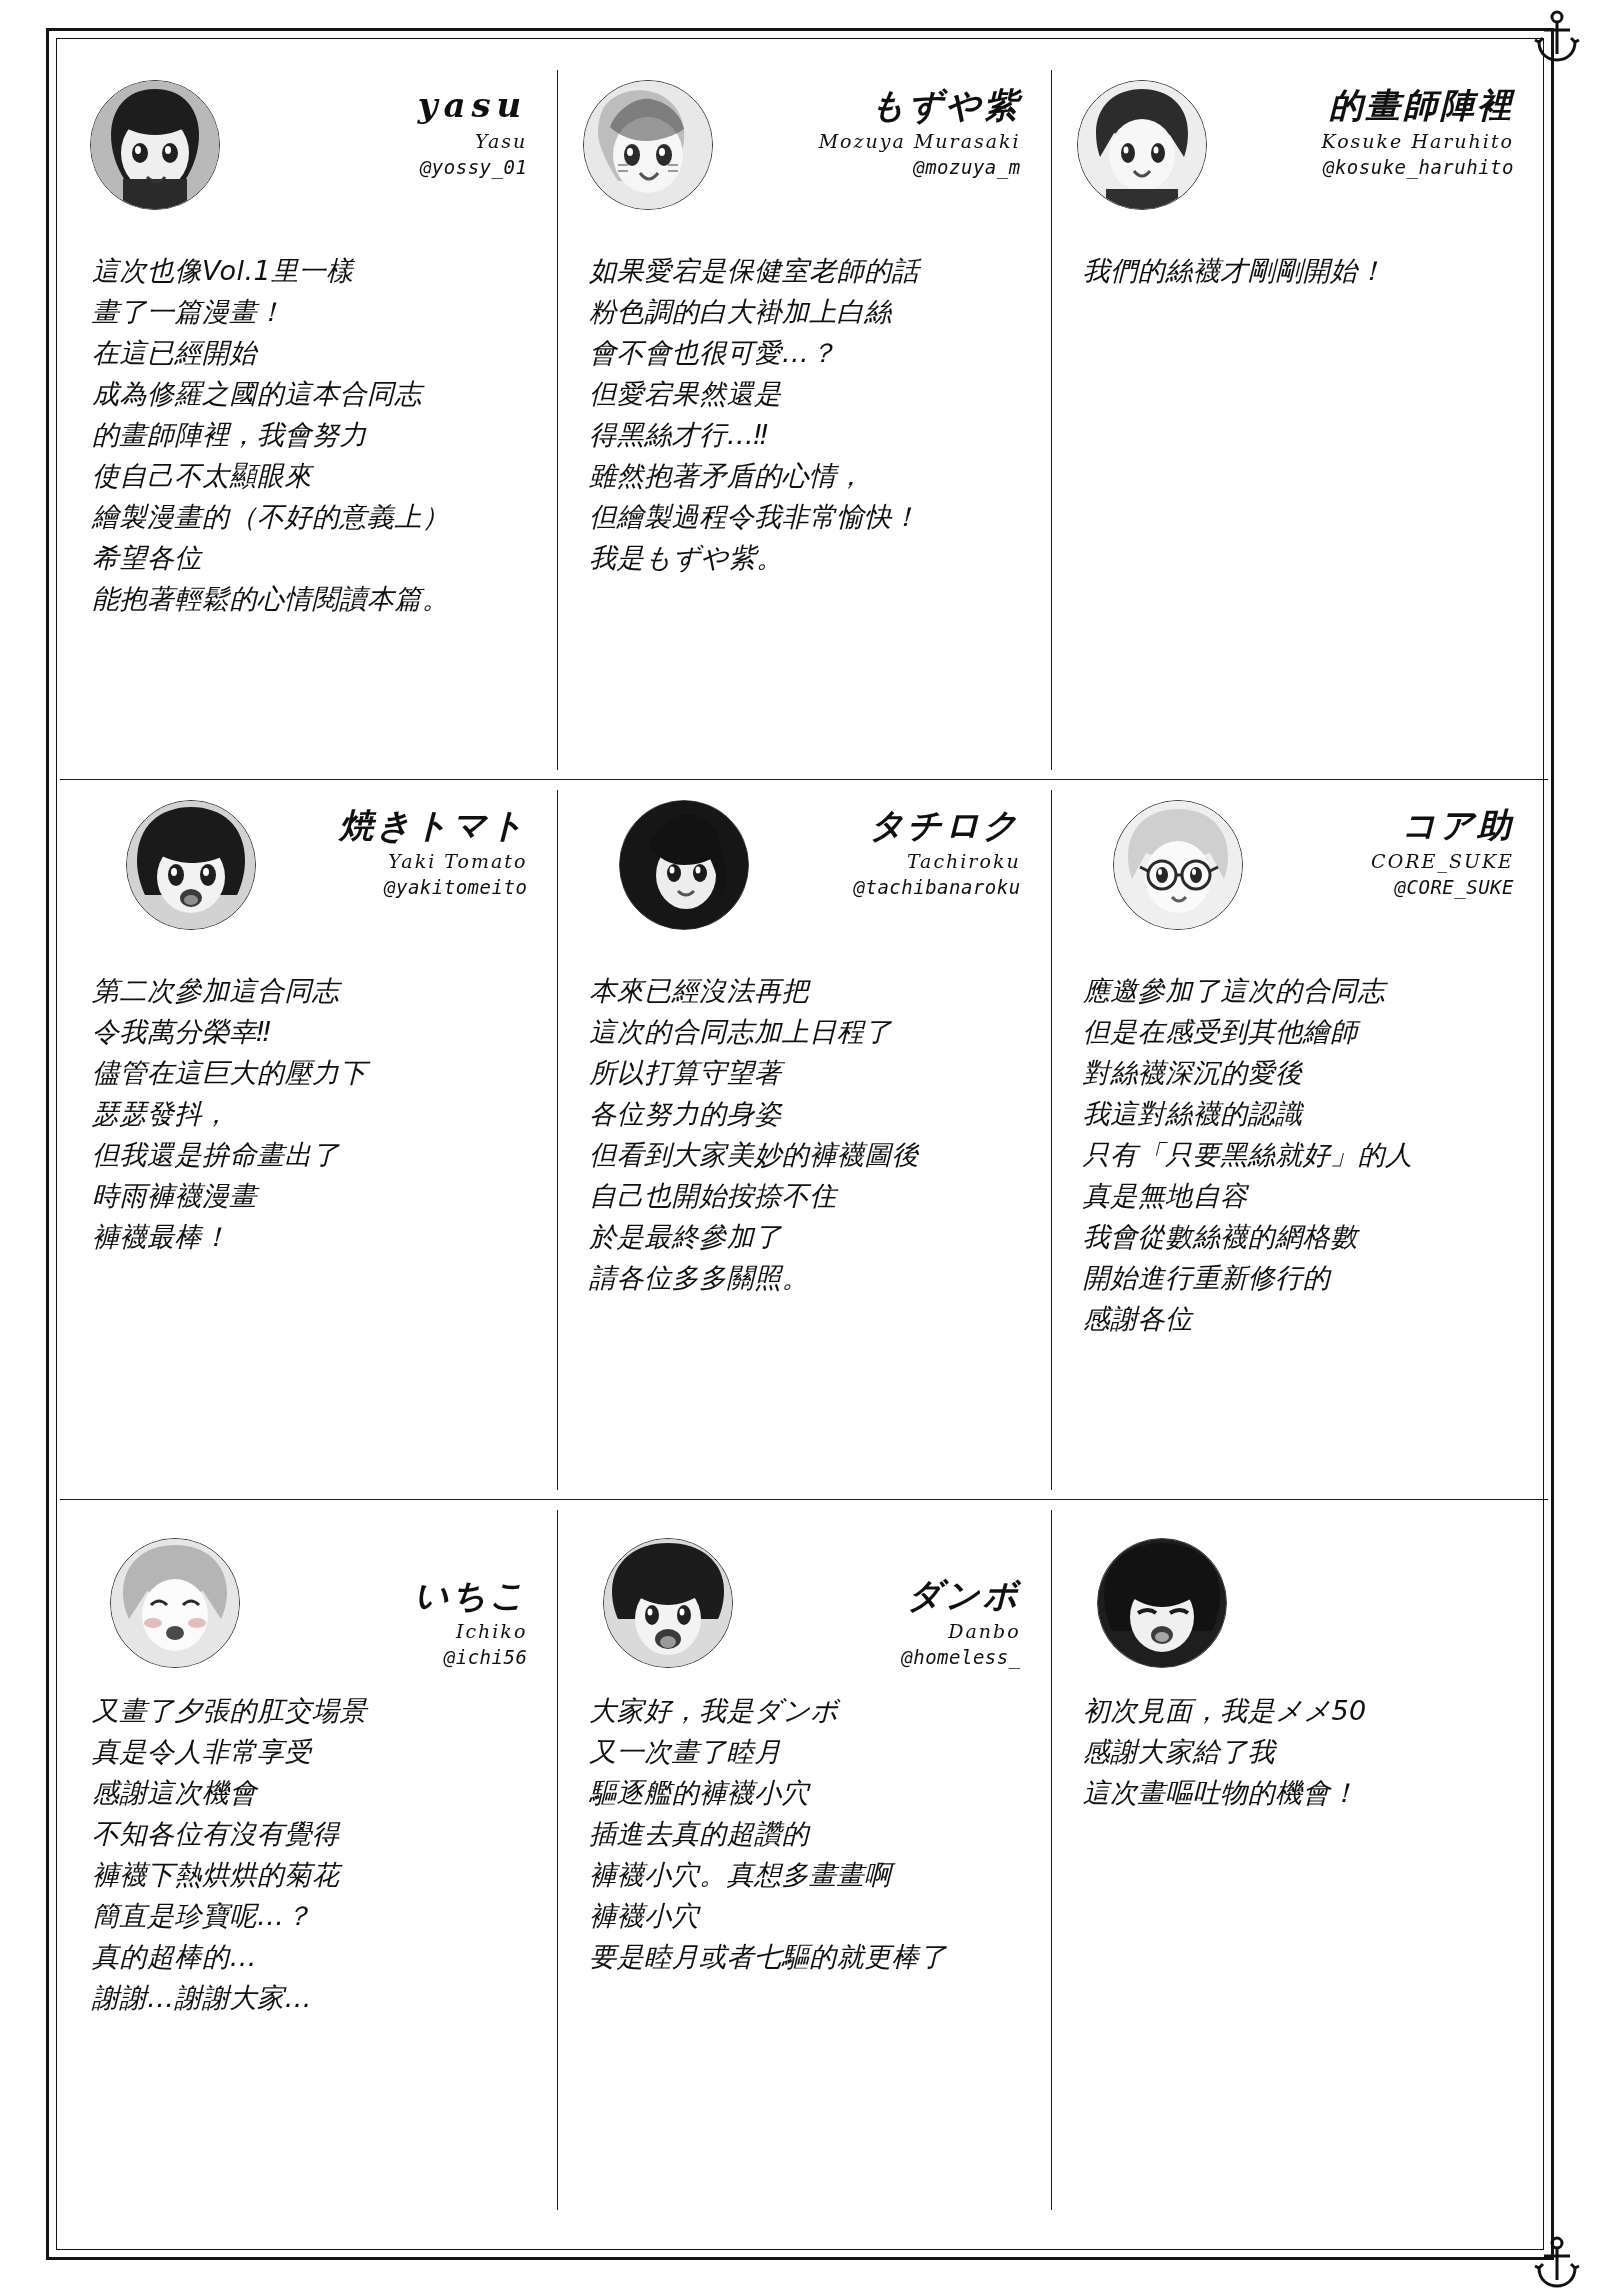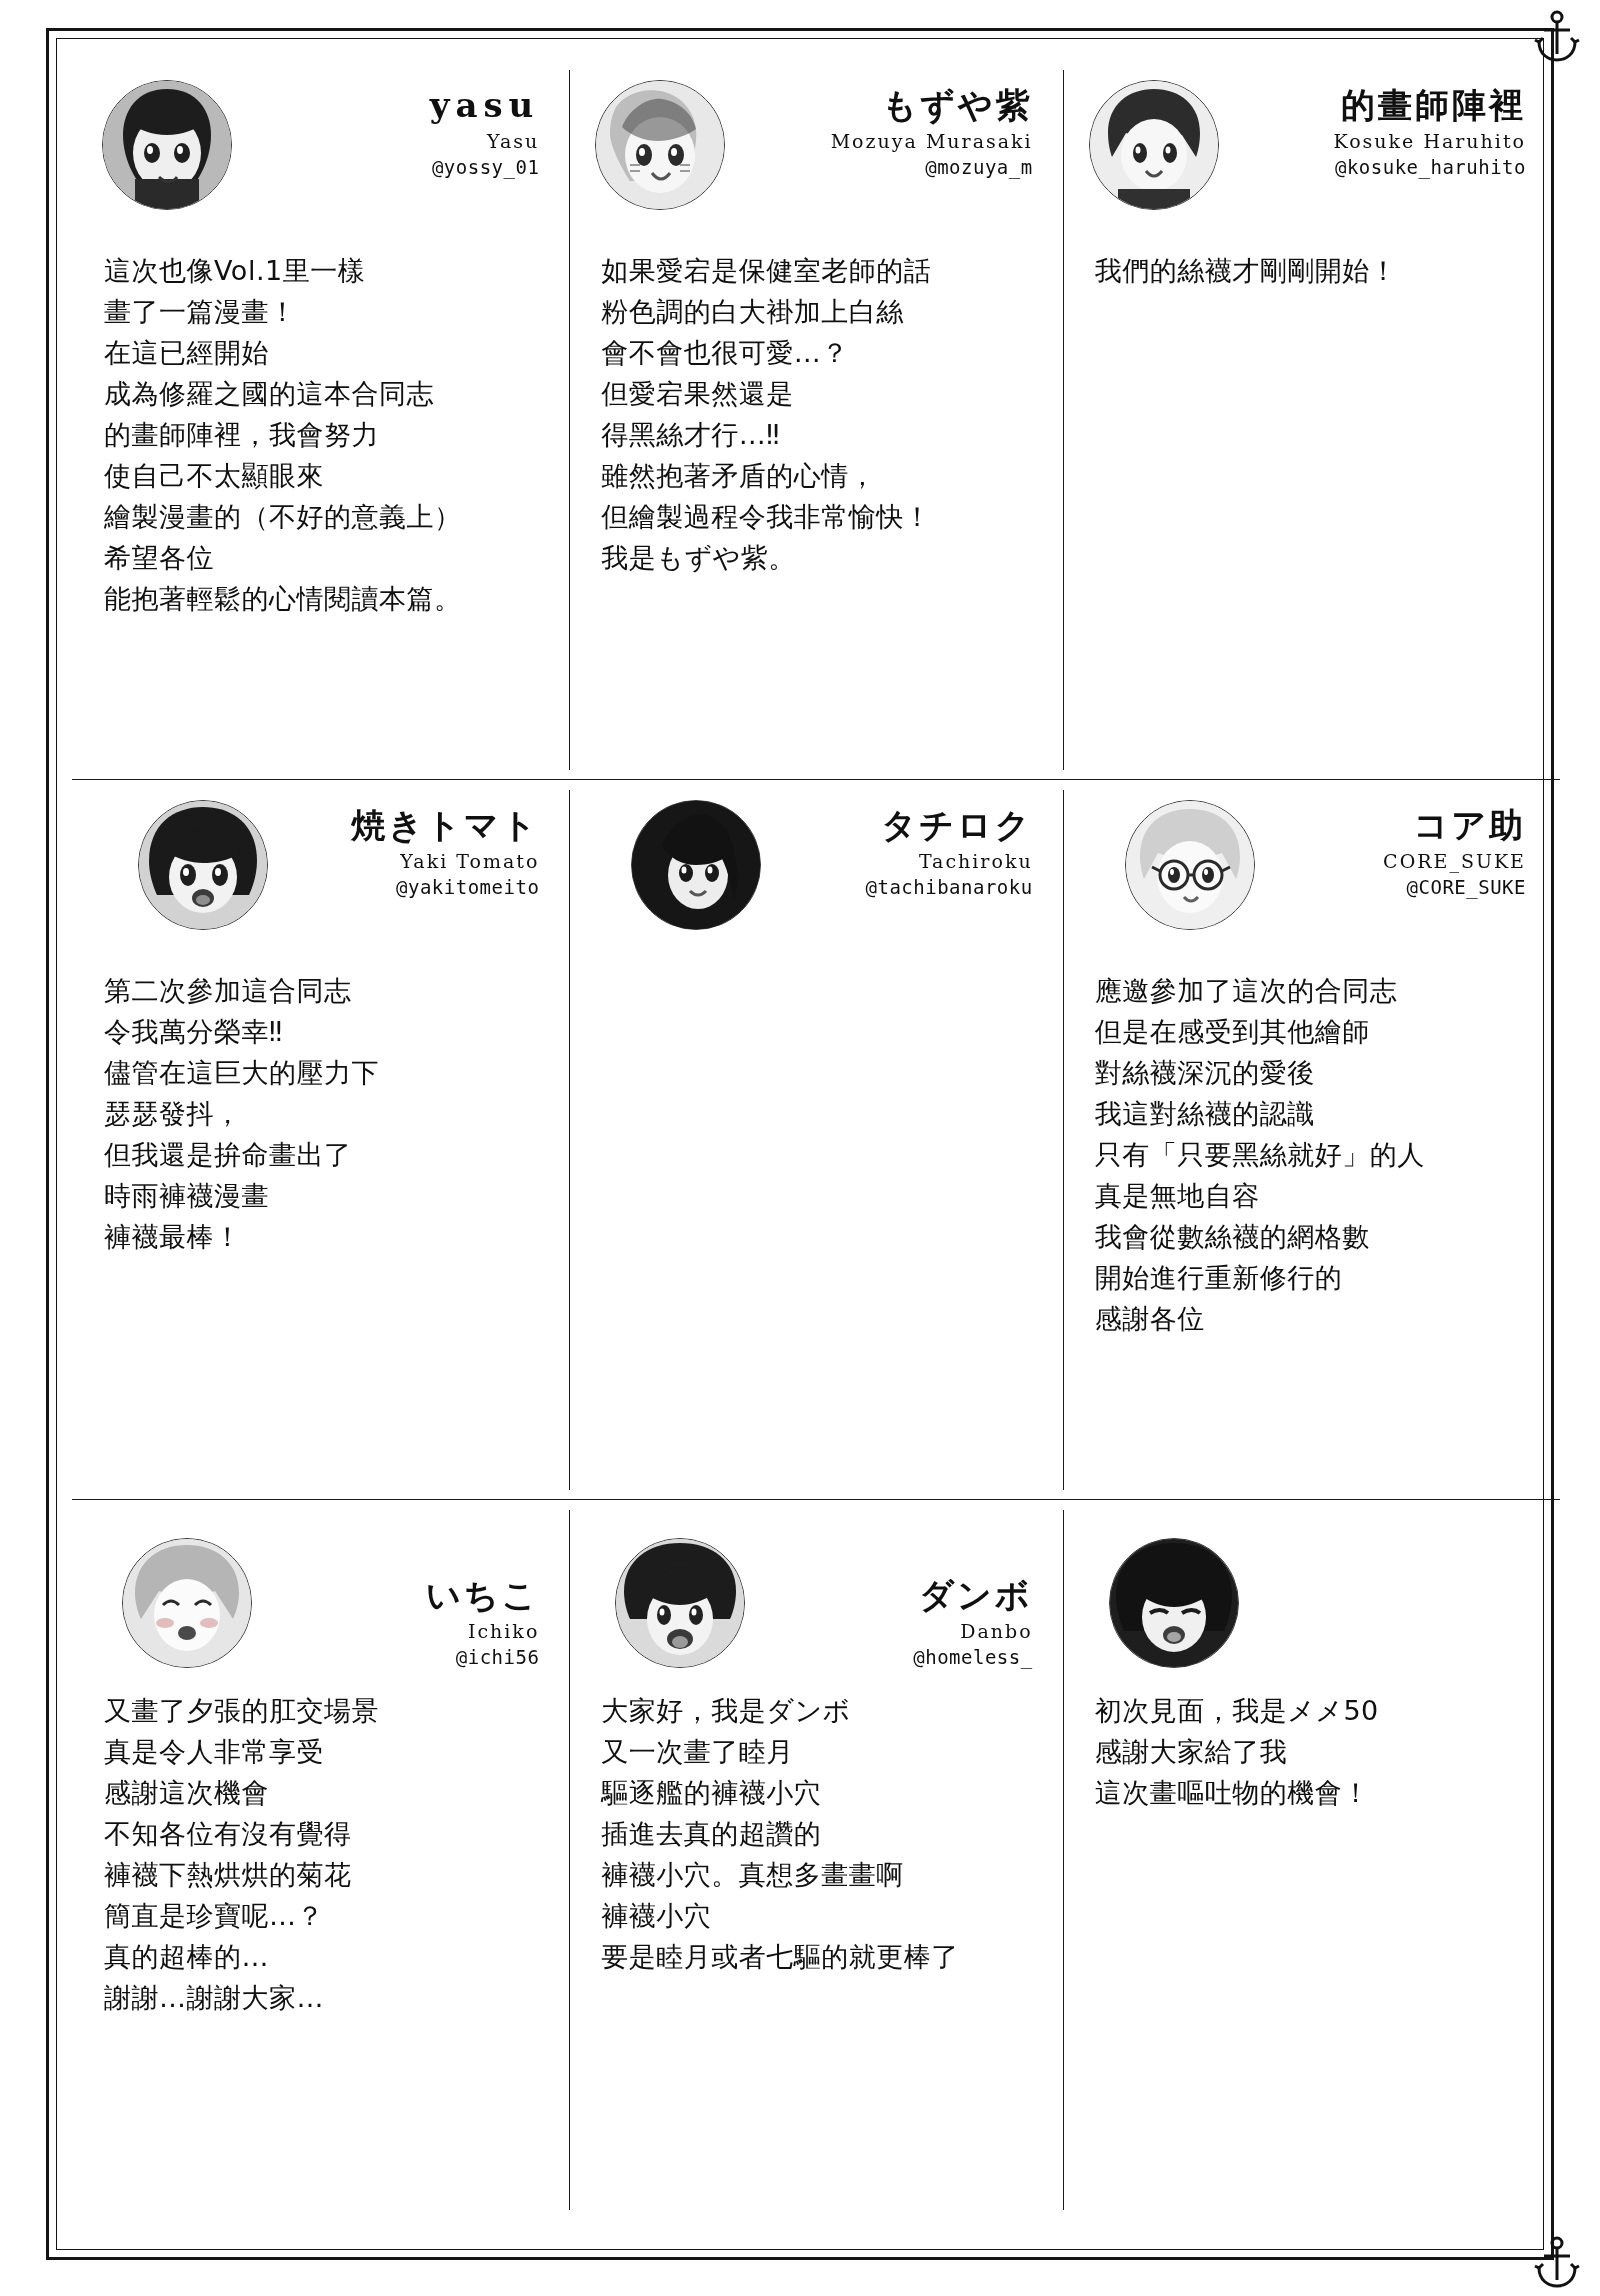--- a/index.html
+++ b/index.html
@@ -40,27 +40,28 @@
     height: 62px;
     z-index: 5;
   }
   .corner-anchor.tr { right: 12px; top: 4px; }
   .corner-anchor.br { right: 12px; bottom: 4px; }
   .corner-anchor svg { width: 100%; height: 100%; display: block; }
 
   
   .grid {
     position: absolute;
-    left: 76px;
+    left: 64px;
     top: 60px;
     width: 1480px;
     height: 2160px;
     display: grid;
     grid-template-columns: 1fr 1fr 1fr;
     grid-template-rows: 1fr 1fr 1fr;
+    font-style: italic;
   }
   .cell {
     position: relative;
     padding: 20px 26px 10px 26px;
     box-sizing: border-box;
   }
   
   .cell.col-1::before, .cell.col-2::before{
     content:"";
     position:absolute;
@@ -321,20 +322,28 @@
           <ellipse cx="78" cy="69" rx="2.5" ry="3.5" fill="#fff"></ellipse>
           <path d="M58 90q8 8 16 0" stroke="#555" stroke-width="3" fill="none"></path>
         </svg>
       </div>
       <div class="names">
         <div class="name-main">タチロク</div>
         <div class="name-roman">Tachiroku</div>
         <div class="name-handle">@tachibanaroku</div>
       </div>
     </div>
+    <div class="comment">本來已經沒法再把
+這次的合同志加上日程了
+所以打算守望著
+各位努力的身姿
+但看到大家美妙的褲襪圖後
+自己也開始按捺不住
+於是最終參加了
+請各位多多關照。</div>
   </div>
 
   <div class="cell row-1 col-2">
     <div class="artist-head">
       <div class="avatar">
         <svg viewBox="0 0 128 128" preserveAspectRatio="xMidYMid slice">
           <rect width="128" height="128" fill="#efefef"></rect>
           <path d="M14 56C14 24 36 8 64 8s50 16 50 48c0 12-4 22-4 22l-14-26-32 10-32-10-14 26S14 68 14 56z" fill="#cfcfcf"></path>
           <ellipse cx="64" cy="76" rx="33" ry="36" fill="#fafafa"></ellipse>
           <g fill="none" stroke="#2a2a2a" stroke-width="3">

